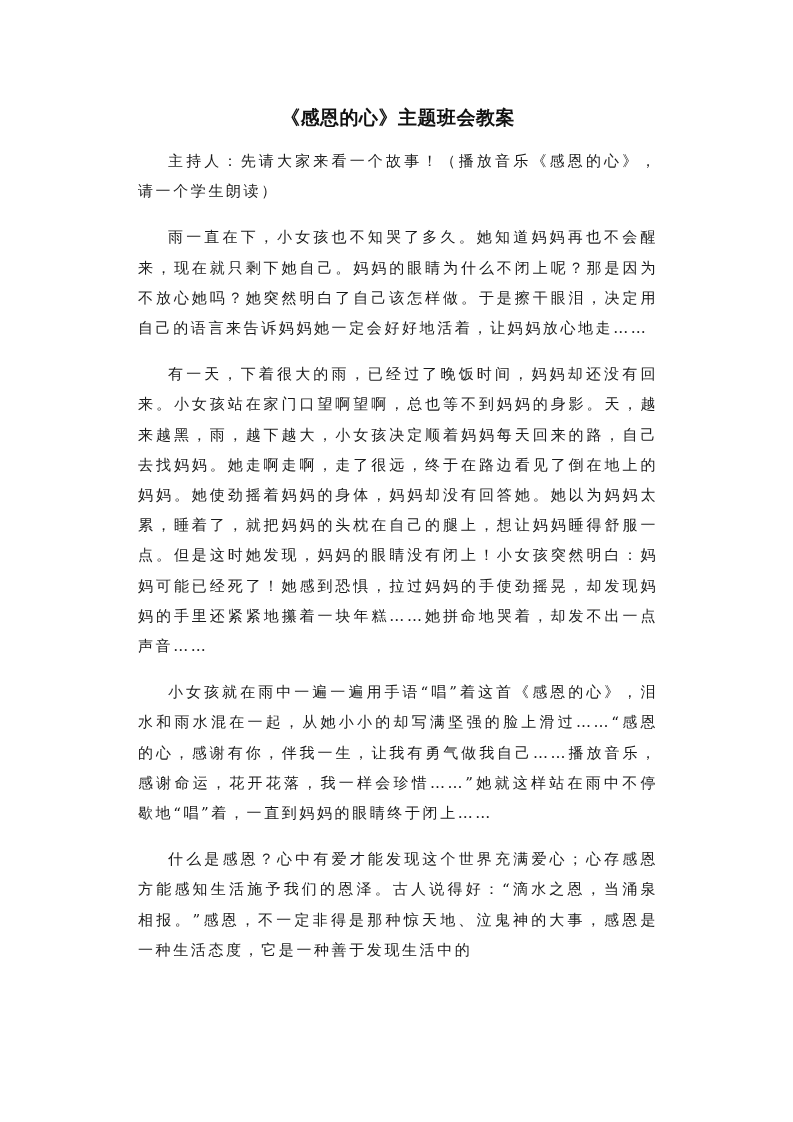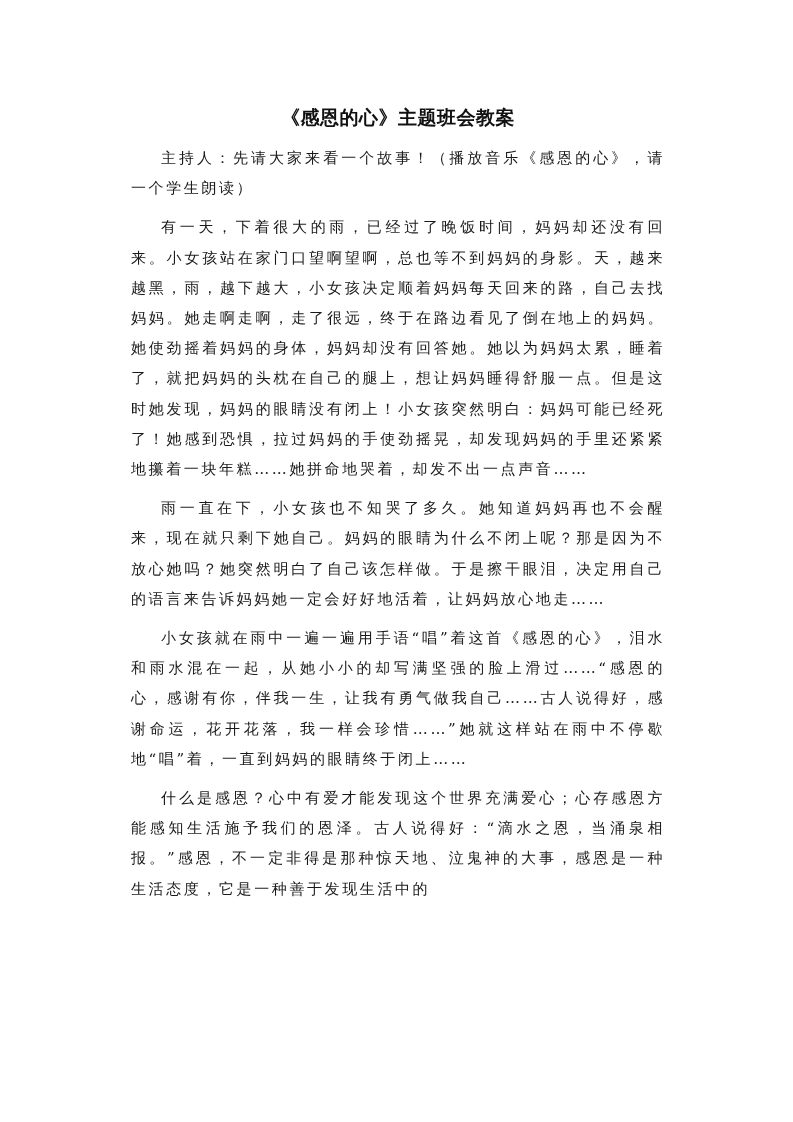--- a/index.html
+++ b/index.html
@@ -18,31 +18,31 @@
     font-weight: bold;
     font-size: 19px;
     line-height: 26px;
     margin: 0 0 13px 0;
     letter-spacing: 0.5px;
     color: #111;
   }
   .para {
     font-size: 15px;
     line-height: 30.2px;
-    margin: 9px;
+    margin: 16px;
     text-indent: 2em;
     letter-spacing: 2.6px;
     text-align: justify;
     text-align-last: left;
     word-break: break-all;
   }
 </style>
 </head>
 <body>
 
 <div class="page">
   <h1 class="title">《感恩的心》主题班会教案</h1>
   <p class="para">主持人：先请大家来看一个故事！（播放音乐《感恩的心》，请一个学生朗读）</p>
+  <p class="para">雨一直在下，小女孩也不知哭了多久。她知道妈妈再也不会醒来，现在就只剩下她自己。妈妈的眼睛为什么不闭上呢？那是因为不放心她吗？她突然明白了自己该怎样做。于是擦干眼泪，决定用自己的语言来告诉妈妈她一定会好好地活着，让妈妈放心地走……</p>
   <p class="para">有一天，下着很大的雨，已经过了晚饭时间，妈妈却还没有回来。小女孩站在家门口望啊望啊，总也等不到妈妈的身影。天，越来越黑，雨，越下越大，小女孩决定顺着妈妈每天回来的路，自己去找妈妈。她走啊走啊，走了很远，终于在路边看见了倒在地上的妈妈。她使劲摇着妈妈的身体，妈妈却没有回答她。她以为妈妈太累，睡着了，就把妈妈的头枕在自己的腿上，想让妈妈睡得舒服一点。但是这时她发现，妈妈的眼睛没有闭上！小女孩突然明白：妈妈可能已经死了！她感到恐惧，拉过妈妈的手使劲摇晃，却发现妈妈的手里还紧紧地攥着一块年糕……她拼命地哭着，却发不出一点声音……</p>
-  <p class="para">雨一直在下，小女孩也不知哭了多久。她知道妈妈再也不会醒来，现在就只剩下她自己。妈妈的眼睛为什么不闭上呢？那是因为不放心她吗？她突然明白了自己该怎样做。于是擦干眼泪，决定用自己的语言来告诉妈妈她一定会好好地活着，让妈妈放心地走……</p>
-  <p class="para">小女孩就在雨中一遍一遍用手语“唱”着这首《感恩的心》，泪水和雨水混在一起，从她小小的却写满坚强的脸上滑过……“感恩的心，感谢有你，伴我一生，让我有勇气做我自己……古人说得好，感谢命运，花开花落，我一样会珍惜……”她就这样站在雨中不停歇地“唱”着，一直到妈妈的眼睛终于闭上……</p>
+  <p class="para">小女孩就在雨中一遍一遍用手语“唱”着这首《感恩的心》，泪水和雨水混在一起，从她小小的却写满坚强的脸上滑过……“感恩的心，感谢有你，伴我一生，让我有勇气做我自己……播放音乐，感谢命运，花开花落，我一样会珍惜……”她就这样站在雨中不停歇地“唱”着，一直到妈妈的眼睛终于闭上……</p>
   <p class="para">什么是感恩？心中有爱才能发现这个世界充满爱心；心存感恩方能感知生活施予我们的恩泽。古人说得好：“滴水之恩，当涌泉相报。”感恩，不一定非得是那种惊天地、泣鬼神的大事，感恩是一种生活态度，它是一种善于发现生活中的</p>
 </div>
 
 </body></html>

